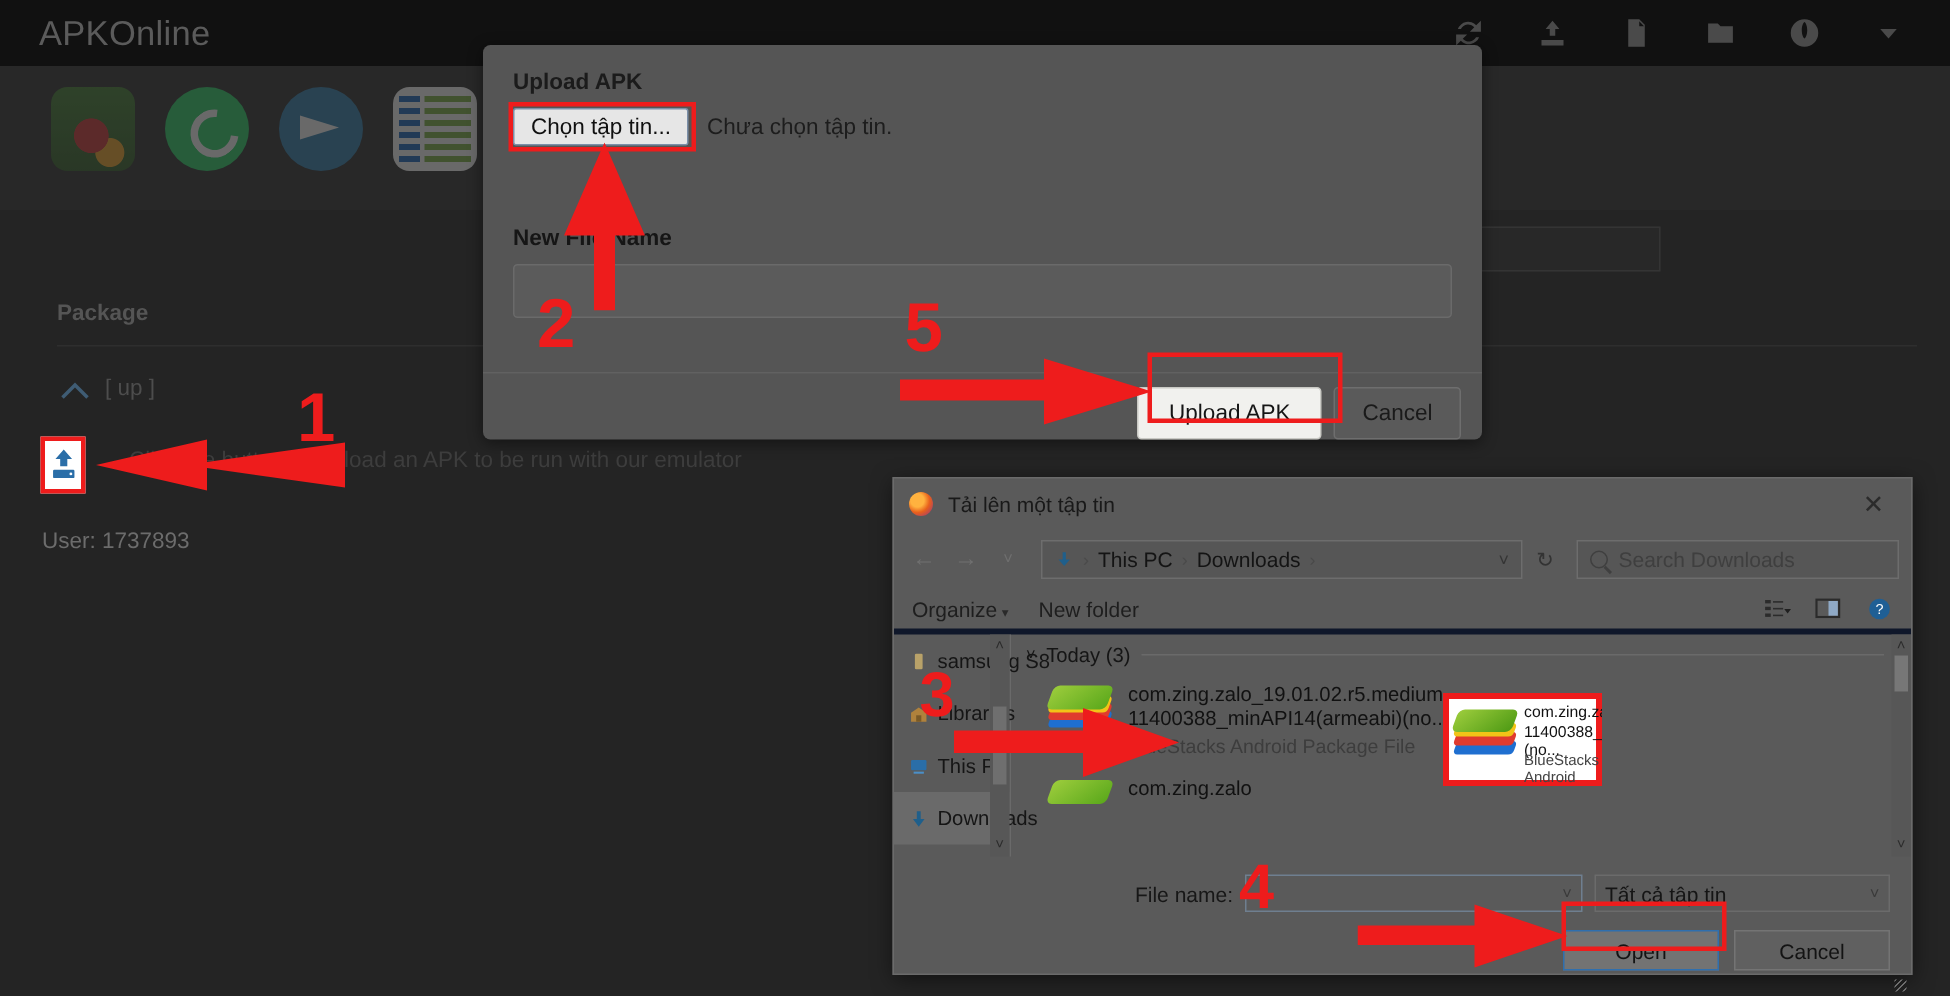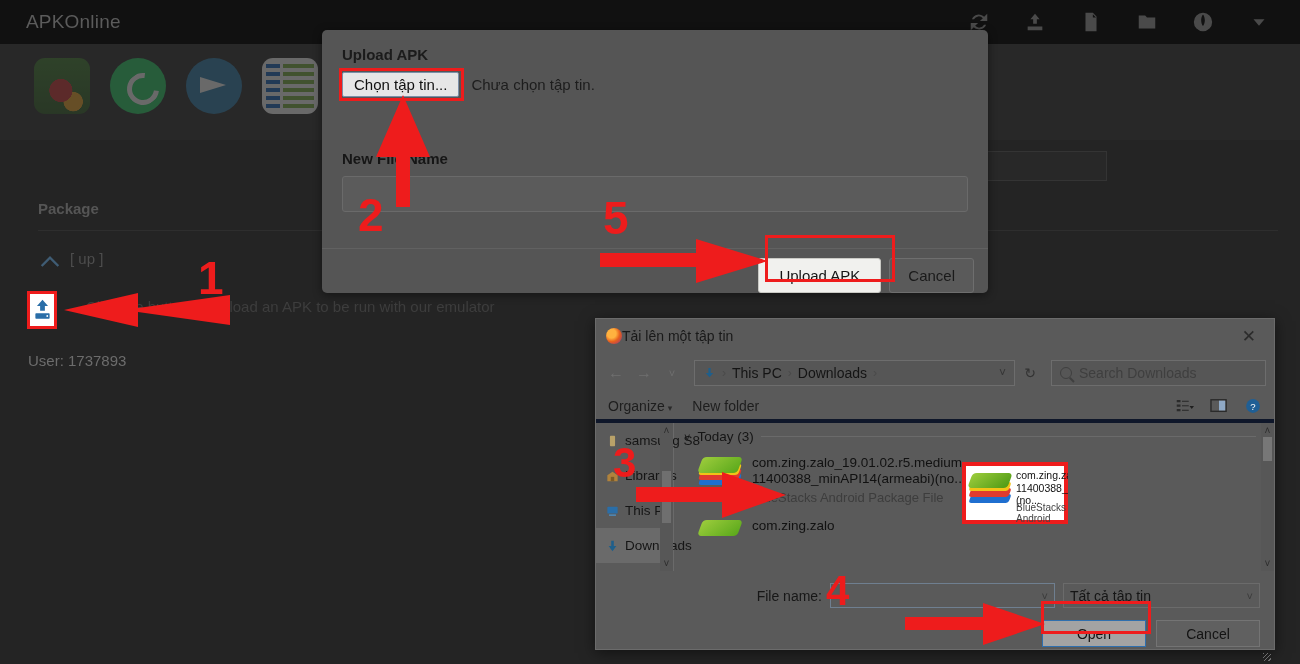--- a/index.html
+++ b/index.html
@@ -12,21 +12,21 @@
   #root { position: relative; width: 1300px; height: 664px; }
 
   
   .page { position: absolute; inset: 0; background: #242424; }
   .topbar {
     position: absolute; left: 0; top: 0; width: 1300px; height: 44px;
     background: #111111;
     display: flex; align-items: center;
   }
   .brand {
-    color: #5b5b5b; font-size: 19px; padding-left: 26px; letter-spacing: .2px;
+    color: #5b5b5b; font-size: 23px; padding-left: 26px; letter-spacing: .2px;
     font-weight: 400;
   }
   .tab {
     margin-left: 40px; height: 40px; min-width: 300px;
     background: #2b2b2b; color: #6a6a6a; font-size: 14px;
     display: flex; align-items: center; padding: 0 16px;
     border-radius: 3px 3px 0 0;
   }
   .topicons {
     margin-left: auto; display: flex; align-items: center; gap: 34px;
@@ -125,21 +125,21 @@
 
   
   .fdlg {
     position:absolute; left:595px; top:318px; width:680px; height:332px;
     background:#5a5a5a; border:1px solid #6b6b6b;
     box-shadow: 0 3px 14px rgba(0,0,0,.5);
   }
   .fd-title { height:34px; display:flex; align-items:center; padding:0 10px; }
   .fd-ffox { width:16px; height:16px; border-radius:50%;
     background: radial-gradient(circle at 35% 35%, #ffb23f 0 30%, #e8601c 55%, #8b2f8b 100%); }
-  .fd-title-text { color:#191919; font-size:14px; }
+  .fd-title-text { margin-left:10px; color:#191919; font-size:14px; }
   .fd-close { margin-left:auto; color:#2b2b2b; font-size:17px; padding:0 8px; line-height:1; }
 
   .fd-nav { height:40px; display:flex; align-items:center; padding:0 8px; gap:4px; }
   .navbtn { width:24px; height:24px; display:flex; align-items:center; justify-content:center;
     color:#6f6f6f; font-size:16px; }
   .crumbbar {
     flex:1; height:26px; margin-left:6px; background:#565656; border:1px solid #6d6d6d;
     display:flex; align-items:center; gap:6px; padding:0 8px; color:#141414; font-size:14px;
   }
   .dl-arrow { width:13px; height:13px; }
@@ -191,21 +191,21 @@
 
   .fd-bottom { position:relative; height:92px; }
   .fn-row { display:flex; align-items:center; gap:8px; padding:12px 14px 0 0; justify-content:flex-end; }
   .fn-label { color:#171717; font-size:14px; }
   .fn-input { width:225px; height:25px; background:#5a5a5a; border:1px solid #6f7f90;
     display:flex; align-items:center; padding:0 6px; }
   .fn-caret{ margin-left:auto; color:#3a3a3a; font-size:11px; }
   .ft-select { width:197px; height:25px; background:#5a5a5a; border:1px solid #6b6b6b;
     display:flex; align-items:center; padding:0 6px; color:#151515; font-size:14px; }
   .btn-row { display:flex; align-items:center; gap:10px; padding:12px 14px 0 0; justify-content:flex-end; }
-  .btn-open { width:104px; height:27px; background:#a3a3a3; border:1px solid #2f6fae;
+  .btn-open { width:104px; height:27px; background:#737373; border:1px solid #2f6fae;
     color:#131313; font-size:14px; display:flex; align-items:center; justify-content:center; }
   .btn-fdcancel { width:104px; height:27px; background:#606060; border:1px solid #747474;
     color:#131313; font-size:14px; display:flex; align-items:center; justify-content:center; }
   .grip { position:absolute; right:3px; bottom:2px; width:8px; height:8px;
     background: repeating-linear-gradient(135deg, #6e6e6e 0 1px, transparent 1px 3px); }
 
   
   .hl { position:absolute; border:3px solid #ee1c1c; background:transparent; }
   .hl-w { position:absolute; border:3px solid #ee1c1c; background:#ffffff; }
   .num { position:absolute; color:#ee1c1c; font-weight:700;

